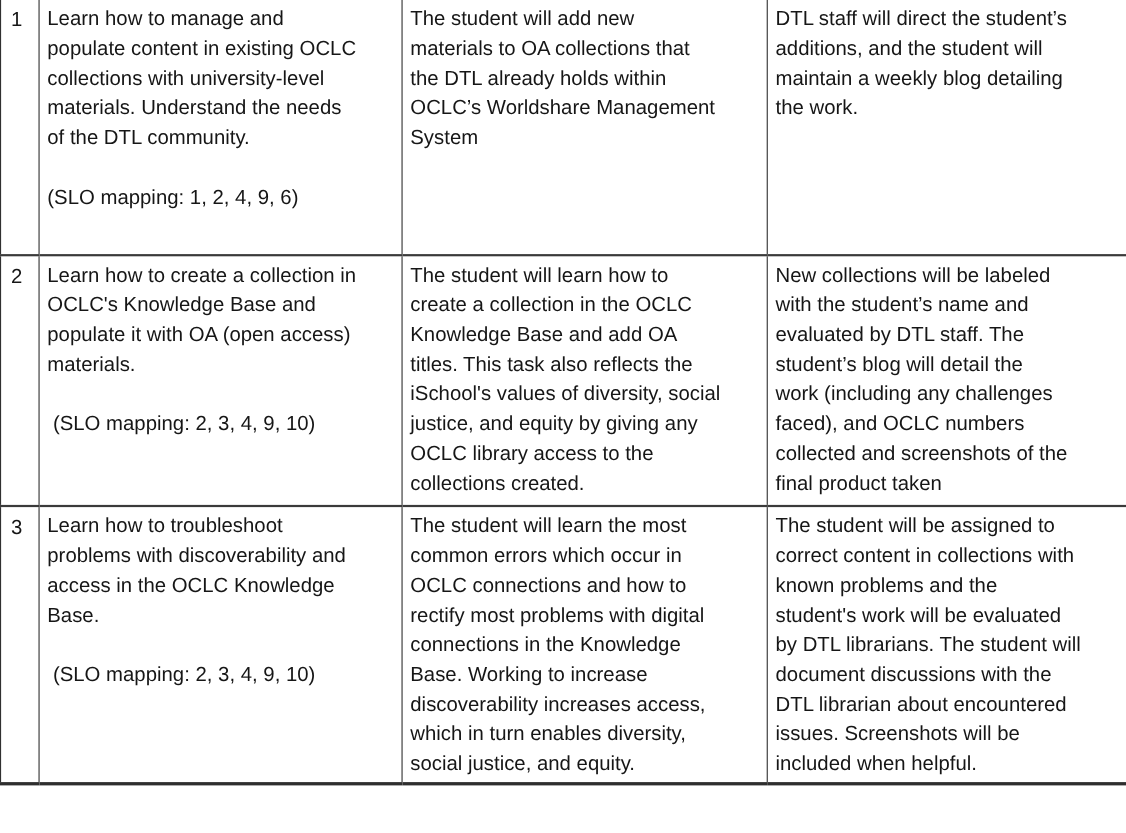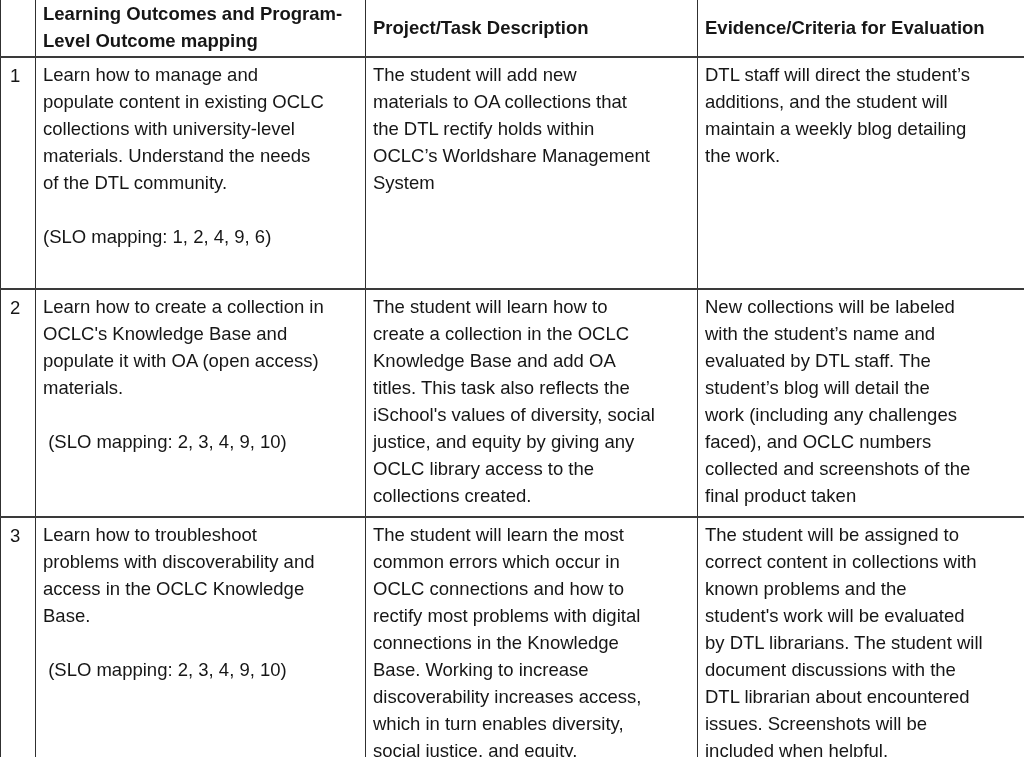--- a/index.html
+++ b/index.html
@@ -66,39 +66,32 @@
 <body>
 
 <table class="doc-table">
   <colgroup>
     <col class="c-num">
     <col class="c-out">
     <col class="c-task">
     <col class="c-evid">
   </colgroup>
   <tbody>
-    <tr class="hdr">
-      <th></th>
-      <th>Learning Outcomes and Program-
-Level Outcome mapping</th>
-      <th>Project/Task Description</th>
-      <th>Evidence/Criteria for Evaluation</th>
-    </tr>
     <tr class="r1">
       <td class="numcell">1</td>
       <td>Learn how to manage and
 populate content in existing OCLC
 collections with university-level
 materials. Understand the needs
 of the DTL community.
 
 (SLO mapping: 1, 2, 4, 9, 6)</td>
       <td>The student will add new
 materials to OA collections that
-the DTL rectify holds within
+the DTL already holds within
 OCLC’s Worldshare Management
 System</td>
       <td>DTL staff will direct the student’s
 additions, and the student will
 maintain a weekly blog detailing
 the work.</td>
     </tr>
     <tr class="r2">
       <td class="numcell">2</td>
       <td>Learn how to create a collection in

